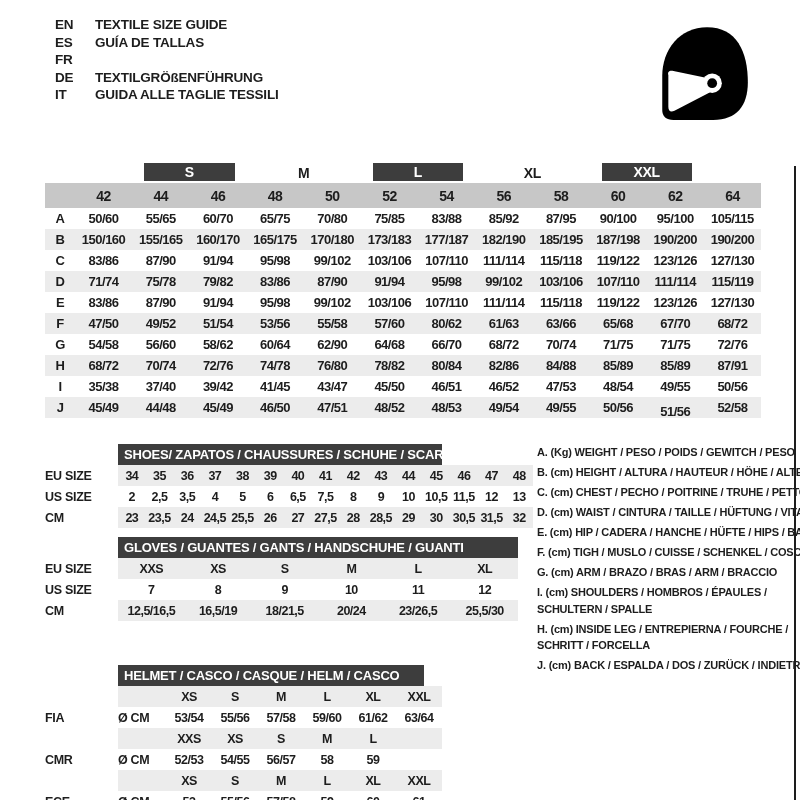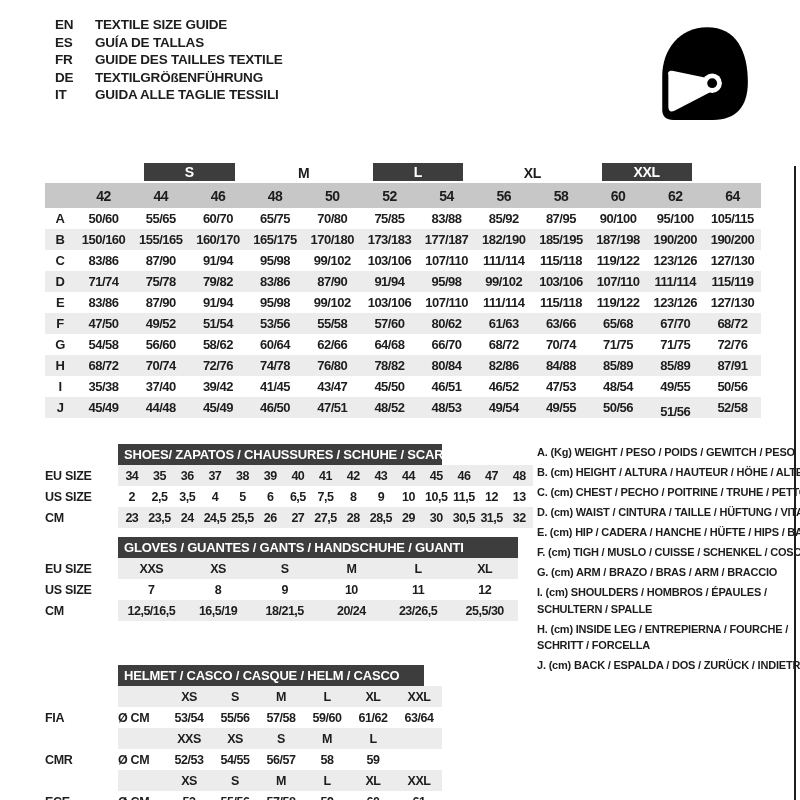--- a/index.html
+++ b/index.html
@@ -61,21 +61,20 @@
     <div class="lrow">
       <div class="lcode">EN</div>
       <div class="ltitle">TEXTILE SIZE GUIDE</div>
     </div>
     <div class="lrow">
       <div class="lcode">ES</div>
       <div class="ltitle">GUÍA DE TALLAS</div>
     </div>
     <div class="lrow">
       <div class="lcode">FR</div>
-      <div class="ltitle">GUIDE DES TAILLES TEXTILE</div>
     </div>
     <div class="lrow">
       <div class="lcode">DE</div>
       <div class="ltitle">TEXTILGRÖßENFÜHRUNG</div>
     </div>
     <div class="lrow">
       <div class="lcode">IT</div>
       <div class="ltitle">GUIDA ALLE TAGLIE TESSILI</div>
     </div>
   </div>
@@ -187,21 +186,21 @@
     <div class="cell" style="grid-area: 8 / 9;">61/63</div>
     <div class="cell" style="grid-area: 8 / 10;">63/66</div>
     <div class="cell" style="grid-area: 8 / 11;">65/68</div>
     <div class="cell" style="grid-area: 8 / 12;">67/70</div>
     <div class="cell" style="grid-area: 8 / 13;">68/72</div>
     <div class="rlab" style="grid-area: 9 / 1;">G</div>
     <div class="cell" style="grid-area: 9 / 2;">54/58</div>
     <div class="cell" style="grid-area: 9 / 3;">56/60</div>
     <div class="cell" style="grid-area: 9 / 4;">58/62</div>
     <div class="cell" style="grid-area: 9 / 5;">60/64</div>
-    <div class="cell" style="grid-area: 9 / 6;">62/66</div>
+    <div class="cell" style="grid-area: 9 / 6;">62/90</div>
     <div class="cell" style="grid-area: 9 / 7;">64/68</div>
     <div class="cell" style="grid-area: 9 / 8;">66/70</div>
     <div class="cell" style="grid-area: 9 / 9;">68/72</div>
     <div class="cell" style="grid-area: 9 / 10;">70/74</div>
     <div class="cell" style="grid-area: 9 / 11;">71/75</div>
     <div class="cell" style="grid-area: 9 / 12;">71/75</div>
     <div class="cell" style="grid-area: 9 / 13;">72/76</div>
     <div class="band-l" style="grid-area: 10 / 1 / auto / -1;"></div>
     <div class="rlab" style="grid-area: 10 / 1;">H</div>
     <div class="cell" style="grid-area: 10 / 2;">68/72</div>

